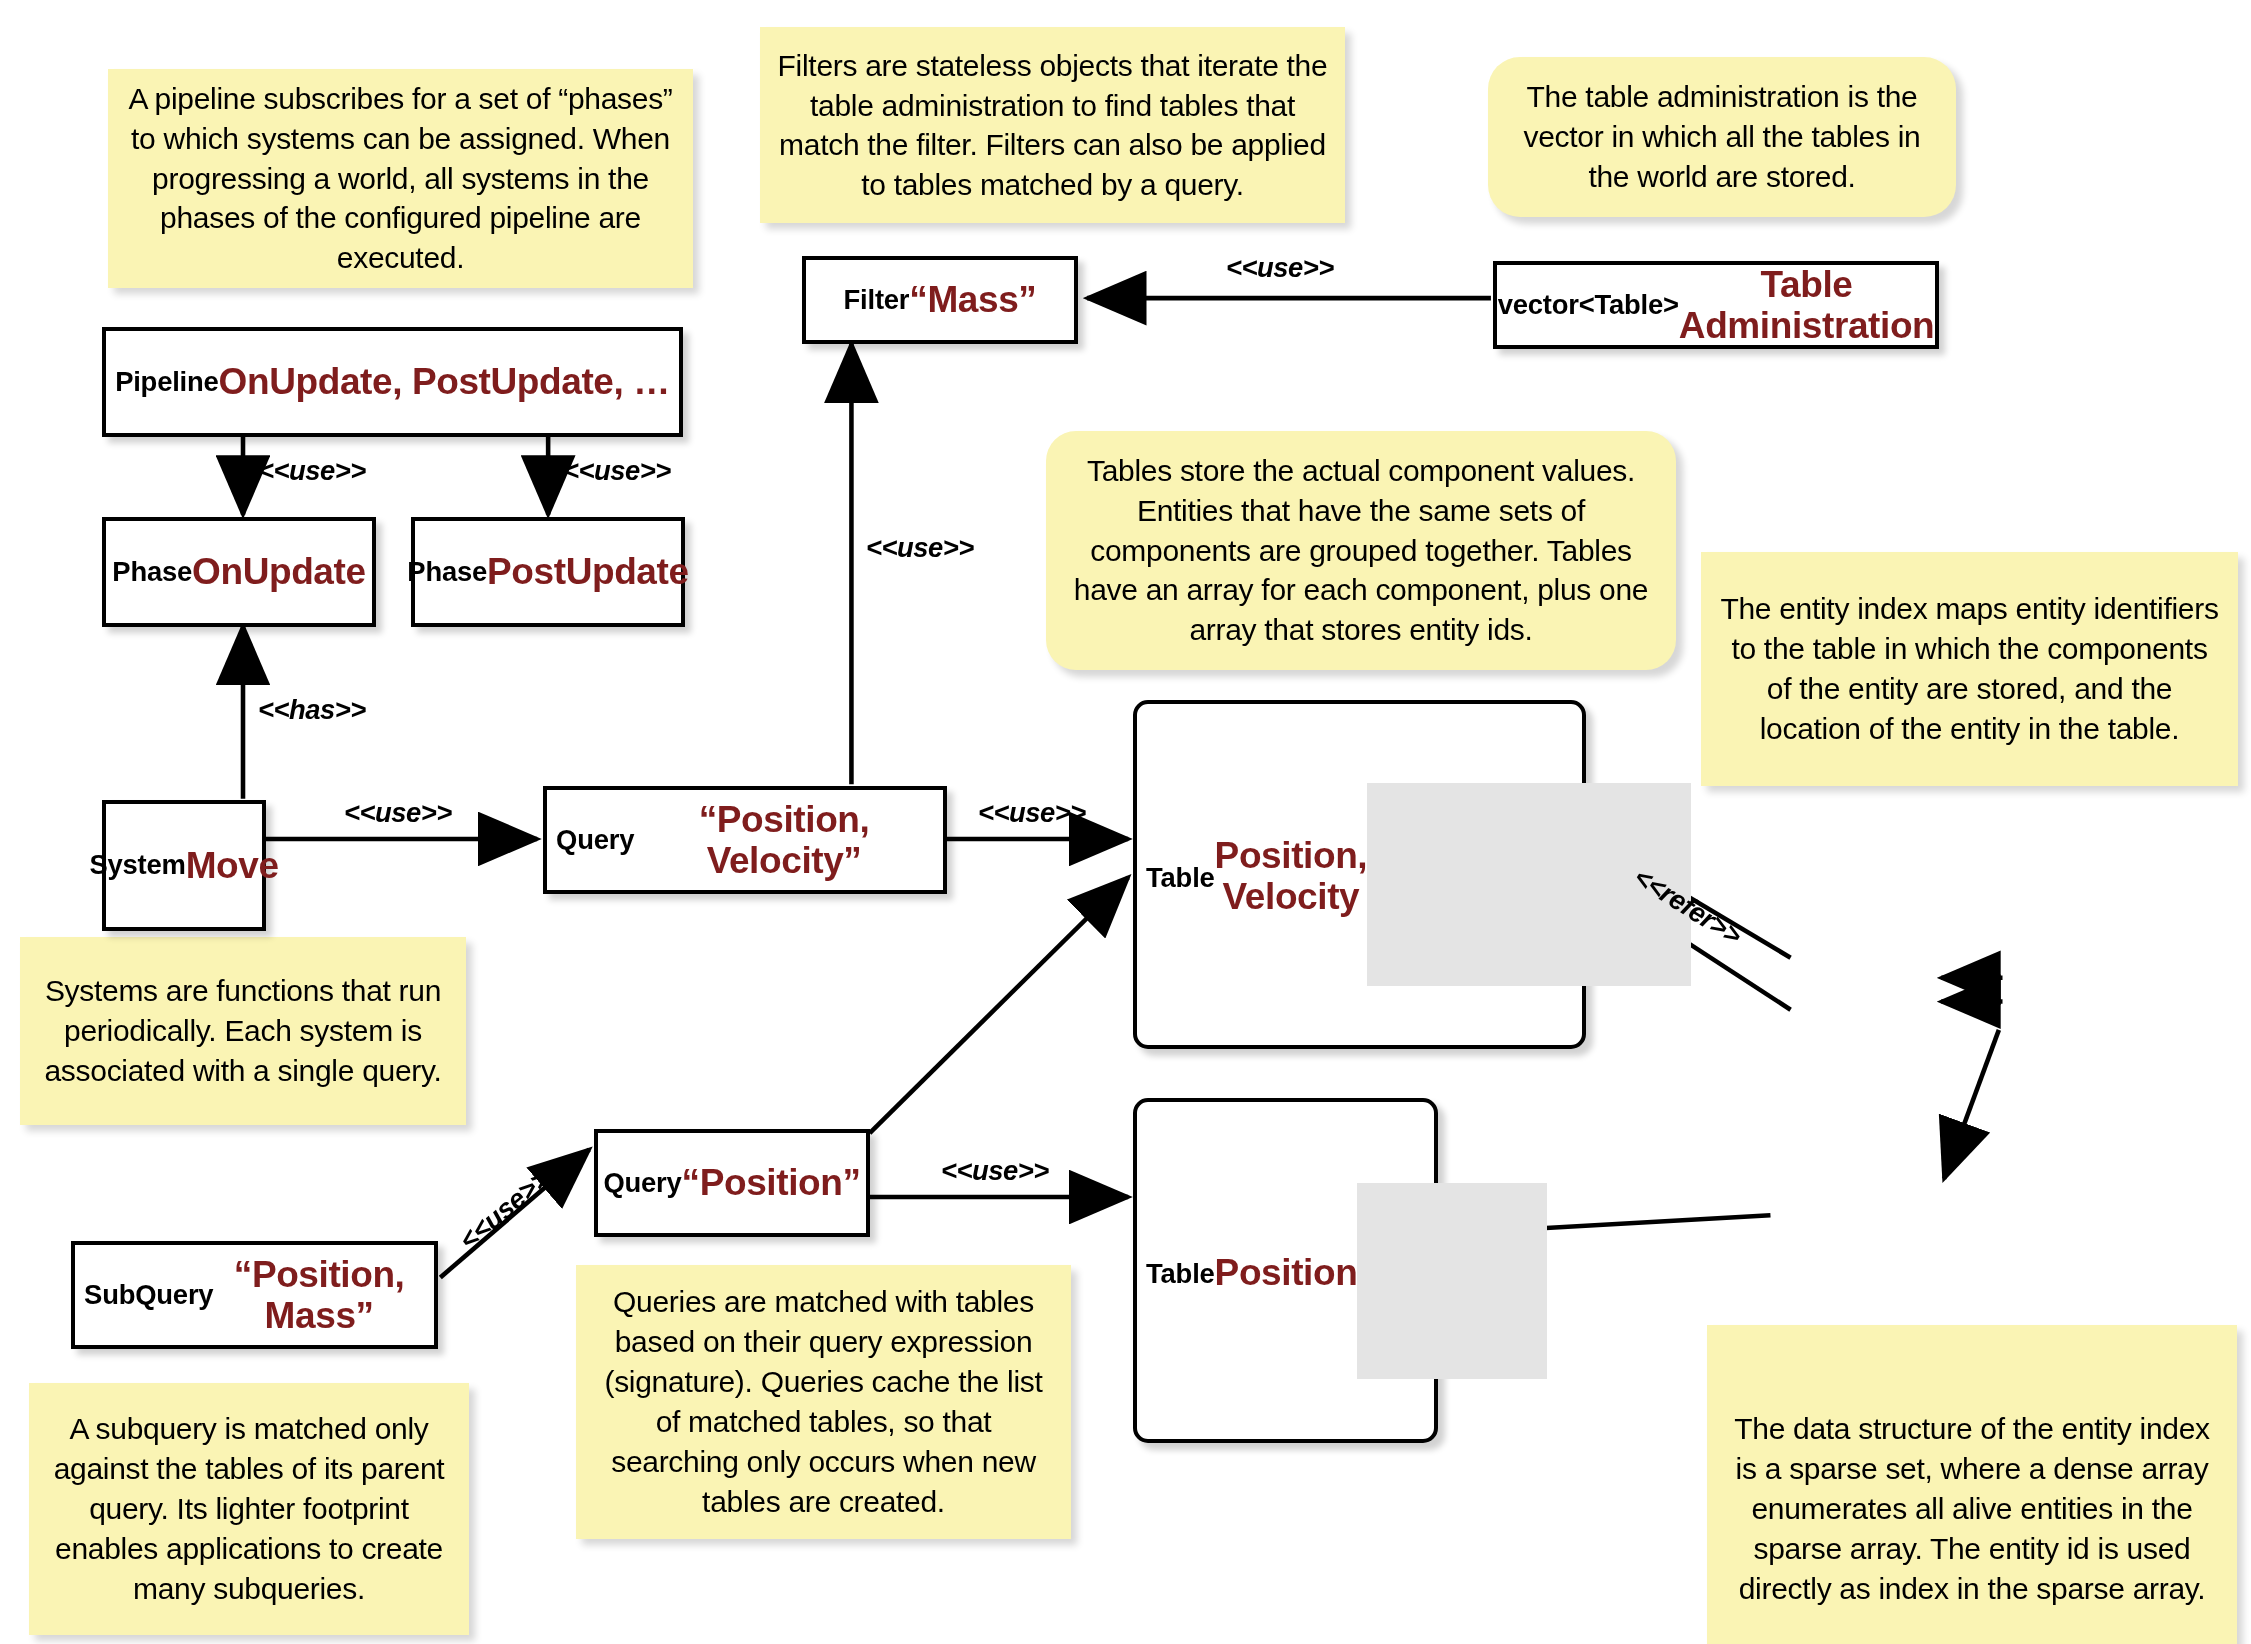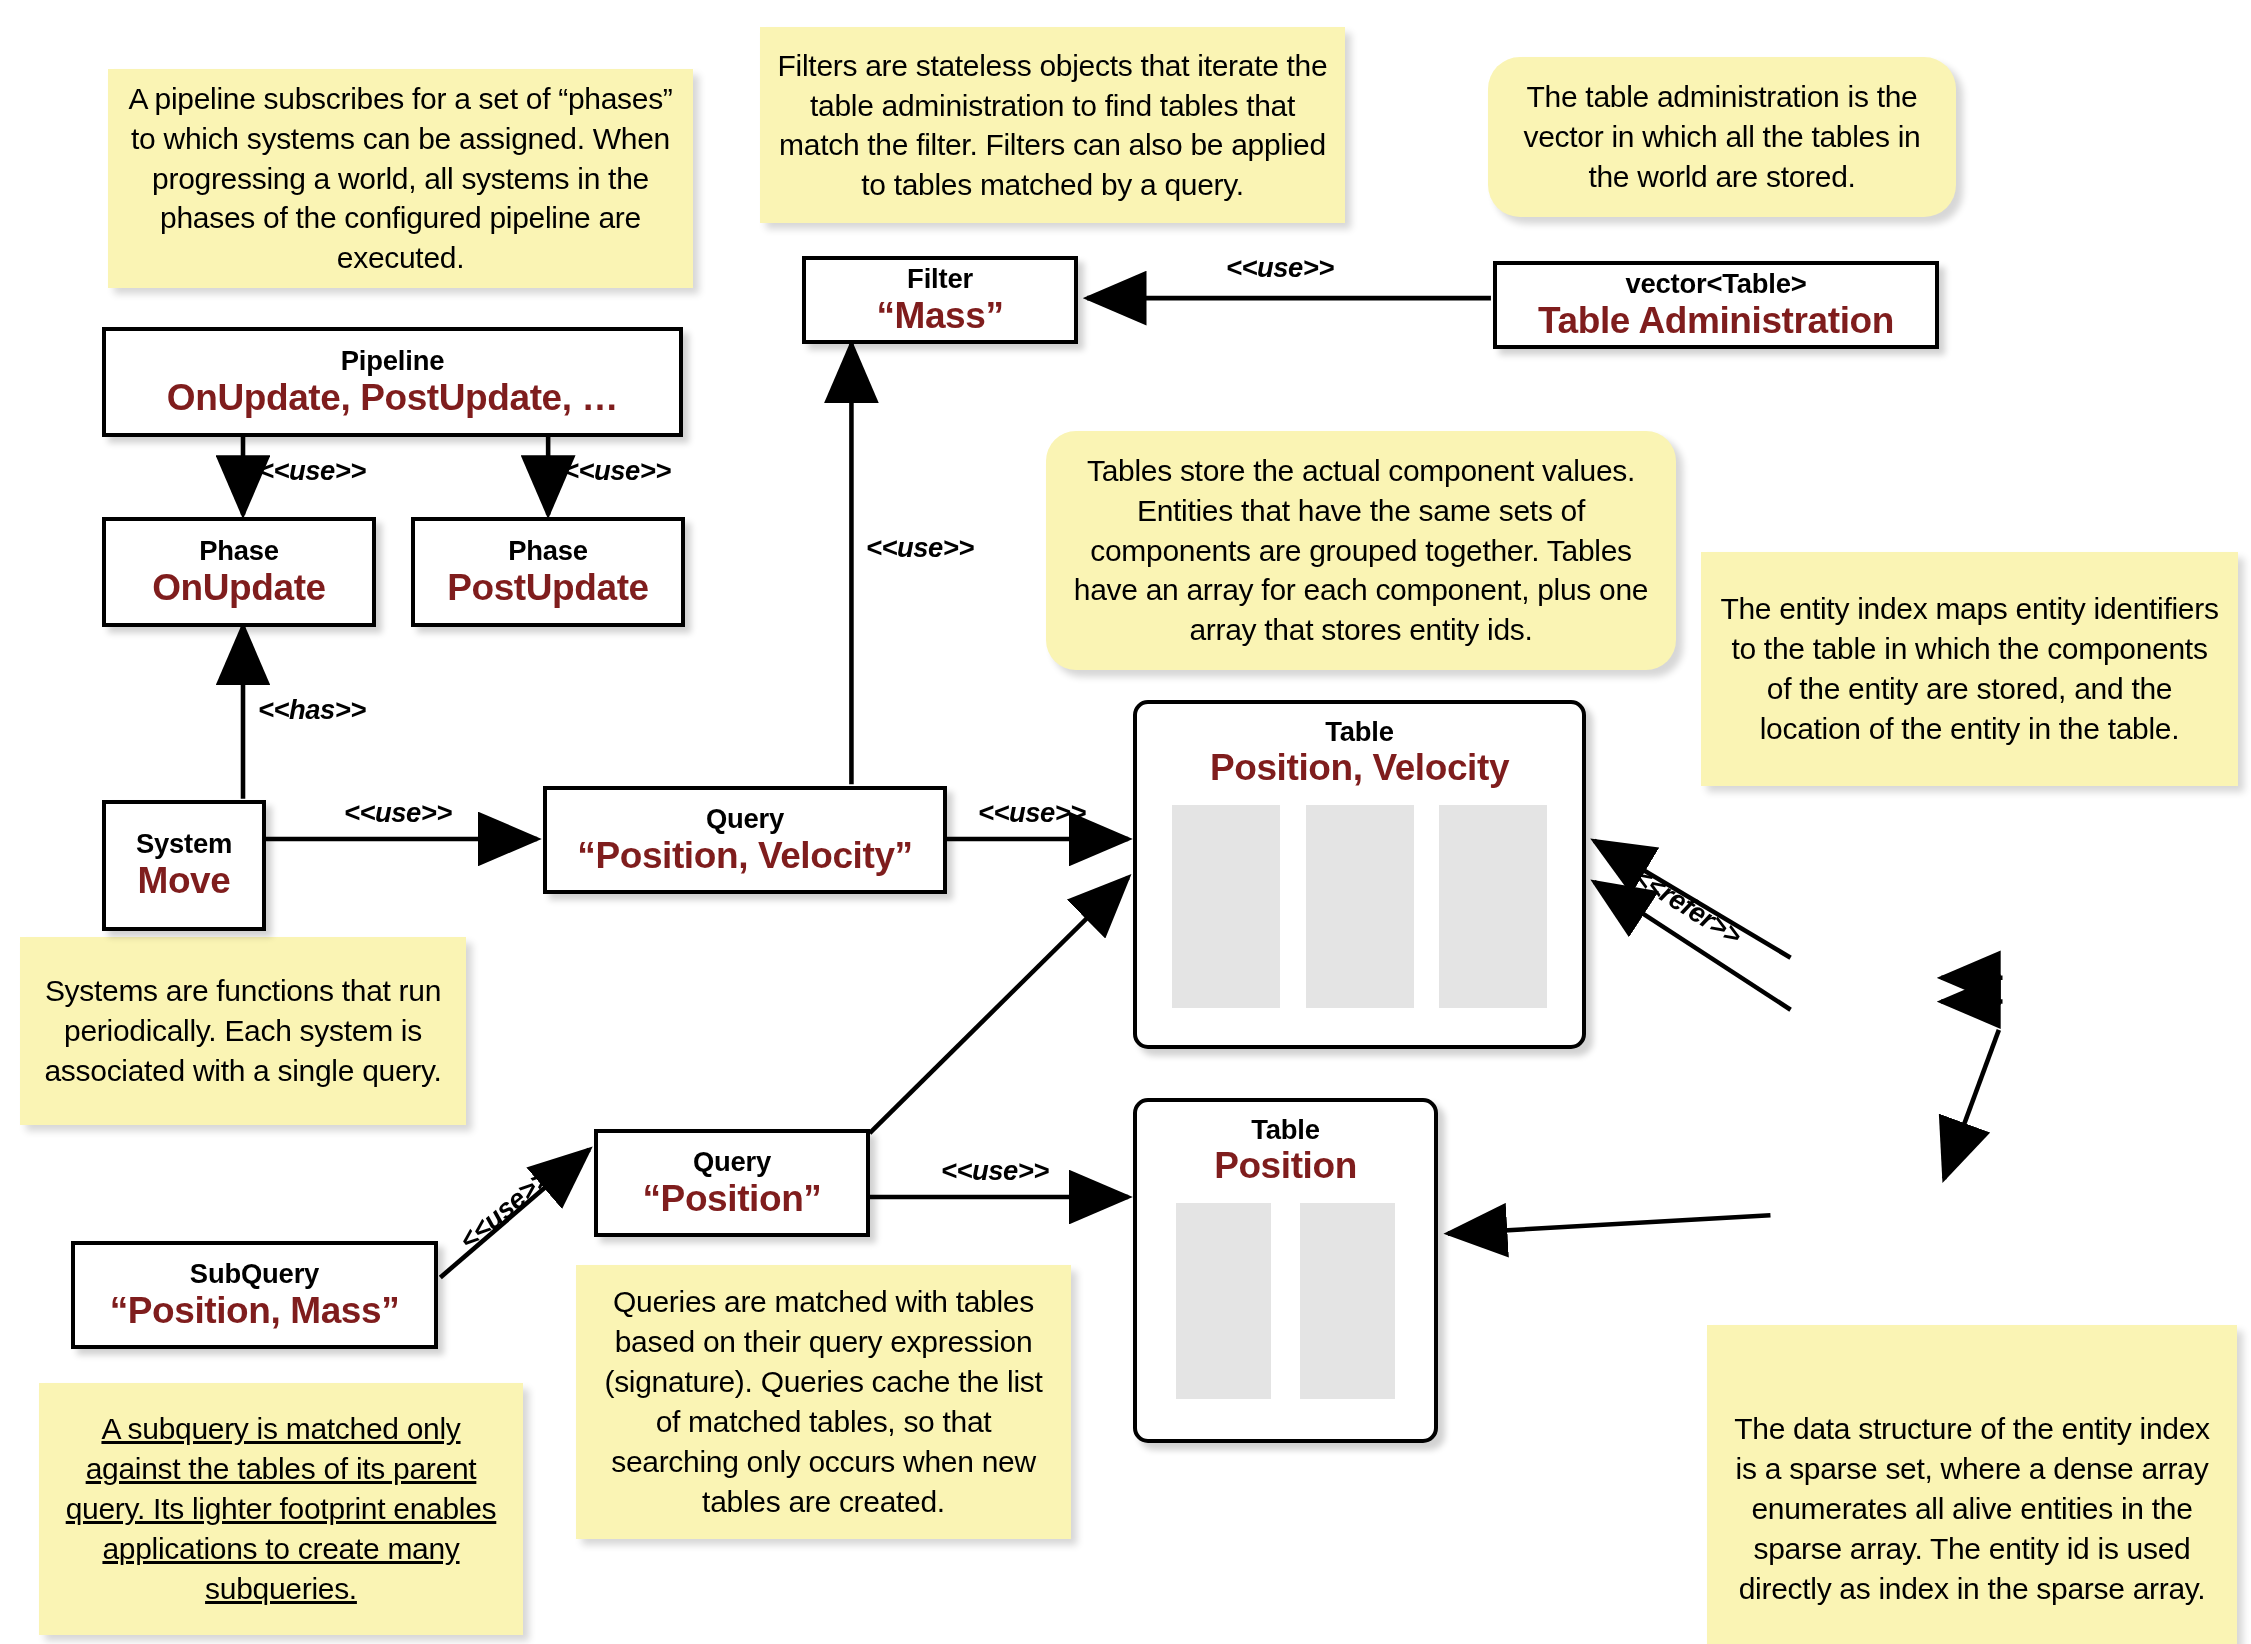--- a/index.html
+++ b/index.html
@@ -10,21 +10,21 @@
     font-family:"Liberation Sans", sans-serif;
     overflow:hidden;
   }
   svg#wires{position:absolute;left:0;top:0;width:2251px;height:1645px;pointer-events:none;}
   .node{
     position:absolute;
     box-sizing:border-box;
     background:#ffffff;
     border:4.6px solid #000000;
     box-shadow:6.4px 6.4px 6.4px rgba(0,0,0,0.18);
-    display:flex;flex-direction:column;
+    display:flex;
     align-items:center;justify-content:center;
     text-align:center;
     padding:5.5px 9.1px;
   }
   .node .stereo{
     font-size:27.4px;font-weight:700;color:#000;line-height:1.12;letter-spacing:-0.2px;
   }
   .node .title{
     font-size:37px;font-weight:700;color:#7f1d1d;line-height:1.12;letter-spacing:-0.4px;
   }
@@ -104,21 +104,21 @@
   <div class="note" style="left:1488px;top:57px;width:468px;height:160px;border-radius:32px;">The table administration is the vector in which all the tables in the world are stored.</div>
 
   <div class="note" style="left:1046px;top:431px;width:630px;height:239px;border-radius:30px;">Tables store the actual component values. Entities that have the same sets of components are grouped together. Tables have an array for each component, plus one array that stores entity ids.</div>
 
   <div class="note" style="left:1701px;top:552px;width:537px;height:234px;">The entity index maps entity identifiers to the table in which the components of the entity are stored, and the location of the entity in the table.</div>
 
   <div class="note" style="left:20px;top:937px;width:446px;height:188px;">Systems are functions that run periodically. Each system is associated with a single query.</div>
 
   <div class="note" style="left:576px;top:1265px;width:495px;height:274px;">Queries are matched with tables based on their query expression (signature). Queries cache the list of matched tables, so that searching only occurs when new tables are created.</div>
 
-  <div class="note" style="left:39px;top:1383px;width:484px;height:252px;text-decoration:underline;">A subquery is matched only against the tables of its parent query. Its lighter footprint enables applications to create many subqueries.</div>
+  <div class="note" style="left:29px;top:1383px;width:440px;height:252px;">A subquery is matched only against the tables of its parent query. Its lighter footprint enables applications to create many subqueries.</div>
 
   <div class="note" style="left:1707px;top:1325px;width:530px;height:368px;">The data structure of the entity index is a sparse set, where a dense array enumerates all alive entities in the sparse array. The entity id is used directly as index in the sparse array.</div>
 
   <div class="node" style="left:102px;top:327px;width:581px;height:110px;">
     <div class="stereo">Pipeline</div>
     <div class="title">OnUpdate, PostUpdate, …</div>
   </div>
 
   <div class="node" style="left:102px;top:517px;width:274px;height:110px;">
     <div class="stereo">Phase</div>

